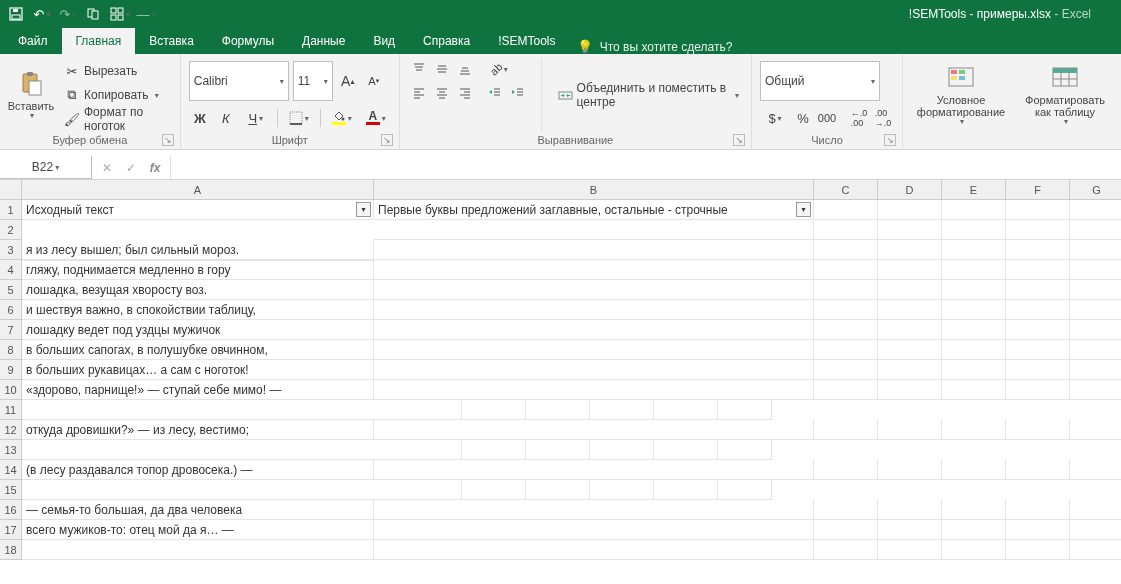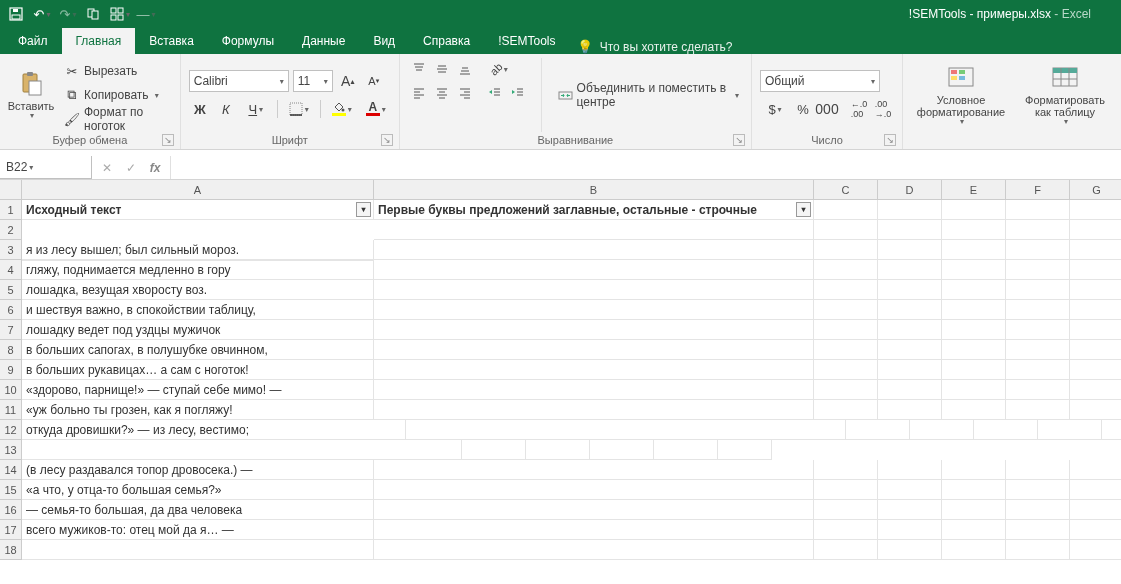--- a/index.html
+++ b/index.html
@@ -29,49 +29,49 @@
 .big-btn { display: flex; flex-direction: column; align-items: center; justify-content: center; width: 46px; cursor: pointer; padding: 2px; text-align: center; line-height: 1.1; font-size: 11px; }
 .big-icon { width: 28px; height: 28px; margin-bottom: 2px; display: flex; align-items: center; justify-content: center; font-size: 20px; }
 
 .vstack { display: flex; flex-direction: column; gap: 2px; justify-content: center; }
 .hstack { display: flex; align-items: center; gap: 2px; }
 .small-btn { padding: 2px 4px; cursor: pointer; display: flex; align-items: center; gap: 4px; height: 22px; font-size: 12px; }
 .icon-sq { width: 16px; height: 16px; display: inline-flex; align-items: center; justify-content: center; font-size: 13px; }
 .dd-arrow { font-size: 8px; color: #666; margin-left: 2px; }
 
 .font-row { display: flex; gap: 4px; align-items: center; }
-.combo { border: 1px solid #c0c0c0; background: #fff; height: 22px; display: flex; align-items: center; padding: 0 4px; font-size: 12px; cursor: pointer; }
+.combo { border: 1px solid #c0c0c0; background: #fff; height: 40px; display: flex; align-items: center; padding: 0 4px; font-size: 12px; cursor: pointer; }
 .combo.font-name { width: 100px; justify-content: space-between; }
 .combo.font-size { width: 40px; justify-content: space-between; }
 .tb { width: 22px; height: 22px; display: flex; align-items: center; justify-content: center; cursor: pointer; font-size: 13px; }
 .tb.split { width: 30px; }
 .color-bar { width: 14px; height: 3px; display: block; }
 
 .align-grid { display: flex; flex-direction: column; gap: 2px; }
 .align-row { display: flex; gap: 1px; }
 
 
 .formula-bar { height: 24px; border-bottom: 1px solid #d4d4d4; display: flex; align-items: stretch; background: #fff; margin-top: 6px; }
-.name-box { width: 92px; border: 1px solid #c0c0c0; border-top: none; border-left: none; display: flex; align-items: center; padding: 0 6px; font-size: 12px; justify-content: flex-start; }
+.name-box { width: 92px; border: 1px solid #c0c0c0; border-top: none; border-left: none; display: flex; align-items: center; padding: 0 6px; font-size: 12px; justify-content: center; }
 .fb-btns { display: flex; align-items: center; border-right: 1px solid #e0e0e0; padding: 0 4px; gap: 2px; }
 .fb-btn { width: 22px; height: 20px; display: flex; align-items: center; justify-content: center; color: #aaa; cursor: pointer; font-size: 12px; }
 .fx { font-style: italic; font-weight: bold; color: #888; }
 .formula-input { flex: 1; border: none; padding: 0 6px; font-size: 12px; }
 
 
 .grid-area { display: flex; height: calc(584px - 28px - 26px - 96px - 6px - 24px); overflow: hidden; }
 .corner { width: 22px; height: 20px; background: #f0f0f0; border-right: 1px solid #ccc; border-bottom: 1px solid #ccc; }
 .col-headers { display: flex; height: 20px; }
 .ch { background: #f0f0f0; border-right: 1px solid #ccc; border-bottom: 1px solid #ccc; display: flex; align-items: center; justify-content: center; font-size: 11px; color: #555; }
 .row-headers { display: flex; flex-direction: column; width: 22px; }
 .rh { height: 20px; background: #f0f0f0; border-right: 1px solid #ccc; border-bottom: 1px solid #ccc; display: flex; align-items: center; justify-content: center; font-size: 11px; color: #555; }
 .cells { position: relative; }
 .row { display: flex; height: 20px; }
 .cell { border-right: 1px solid #e4e4e4; border-bottom: 1px solid #e4e4e4; padding: 0 4px; display: flex; align-items: center; font-size: 12px; color: #333; overflow: hidden; white-space: nowrap; position: relative; }
-.cell.header-cell { font-weight: bold; }
+.cell.header-cell { font-weight: normal; }
 .filter-btn { position: absolute; right: 2px; top: 2px; width: 15px; height: 15px; border: 1px solid #999; background: #f5f5f5; display: flex; align-items: center; justify-content: center; font-size: 8px; cursor: pointer; }
 
 .grid-wrap { display: flex; flex-direction: column; }
 .top-row { display: flex; }
 .body-row { display: flex; flex: 1; }
 
 svg { display: block; }
 </style>
 </head>
 <body>
@@ -305,21 +305,21 @@
 
   <div class="group">
     <div class="group-body vstack" style="gap:6px">
       <div class="combo" style="width:120px;justify-content:space-between">
           <span>Общий</span>
           <span class="dd-arrow">▾</span>
         </div>
       <div class="hstack">
         <div class="tb split">$<span class="dd-arrow">▾</span></div>
         <div class="tb">%</div>
-        <div class="tb" style="font-size:14px">000</div>
+        <div class="tb" style="font-size:11px">000</div>
         <div style="width:6px"></div>
         <div class="tb" style="font-size:9px">←.0<br>.00</div>
         <div class="tb" style="font-size:9px">.00<br>→.0</div>
       </div>
     </div>
     <div class="group-label"><span>Число</span><span class="dlg">↘</span></div>
   </div>
 
   <div class="group" style="border-right:none">
     <div class="group-body">
@@ -487,30 +487,29 @@
           <div class="row">
             <div class="cell" style="width: 352px;">«здорово, парнище!» — ступай себе мимо! —</div>
             <div class="cell" style="width: 440px;"></div>
             <div class="cell" style="width: 64px;"></div>
             <div class="cell" style="width: 64px;"></div>
             <div class="cell" style="width: 64px;"></div>
             <div class="cell" style="width: 64px;"></div>
             <div class="cell" style="width: 54px;"></div>
           </div>
           <div class="row">
-            <div class="cell" style="width: 352px;">«уж больно ты грозен, как я погляжу!</div>
-            <div class="cell" style="width: 440px;"></div>
-            <div class="cell" style="width: 64px;"></div>
-            <div class="cell" style="width: 64px;"></div>
-            <div class="cell" style="width: 64px;"></div>
-            <div class="cell" style="width: 64px;"></div>
-            <div class="cell" style="width: 54px;"></div>
-          </div>
-          <div class="row">
-            <div class="cell" style="width: 384px;">откуда дровишки?» — из лесу, вестимо;</div>
+            <div class="cell" style="width: 440px;"></div>
+            <div class="cell" style="width: 64px;"></div>
+            <div class="cell" style="width: 64px;"></div>
+            <div class="cell" style="width: 64px;"></div>
+            <div class="cell" style="width: 64px;"></div>
+            <div class="cell" style="width: 54px;"></div>
+          </div>
+          <div class="row">
+            <div class="cell" style="width: 352px;">откуда дровишки?» — из лесу, вестимо;</div>
             <div class="cell" style="width: 440px;"></div>
             <div class="cell" style="width: 64px;"></div>
             <div class="cell" style="width: 64px;"></div>
             <div class="cell" style="width: 64px;"></div>
             <div class="cell" style="width: 64px;"></div>
             <div class="cell" style="width: 54px;"></div>
           </div>
           <div class="row">
             <div class="cell" style="width: 440px;"></div>
             <div class="cell" style="width: 64px;"></div>
@@ -522,21 +521,20 @@
           <div class="row">
             <div class="cell" style="width: 352px;">(в лесу раздавался топор дровосека.) —</div>
             <div class="cell" style="width: 440px;"></div>
             <div class="cell" style="width: 64px;"></div>
             <div class="cell" style="width: 64px;"></div>
             <div class="cell" style="width: 64px;"></div>
             <div class="cell" style="width: 64px;"></div>
             <div class="cell" style="width: 54px;"></div>
           </div>
           <div class="row">
-            <div class="cell" style="width: 352px;">«а что, у отца-то большая семья?»</div>
             <div class="cell" style="width: 440px;"></div>
             <div class="cell" style="width: 64px;"></div>
             <div class="cell" style="width: 64px;"></div>
             <div class="cell" style="width: 64px;"></div>
             <div class="cell" style="width: 64px;"></div>
             <div class="cell" style="width: 54px;"></div>
           </div>
           <div class="row">
             <div class="cell" style="width: 352px;">— семья-то большая, да два человека</div>
             <div class="cell" style="width: 440px;"></div>

